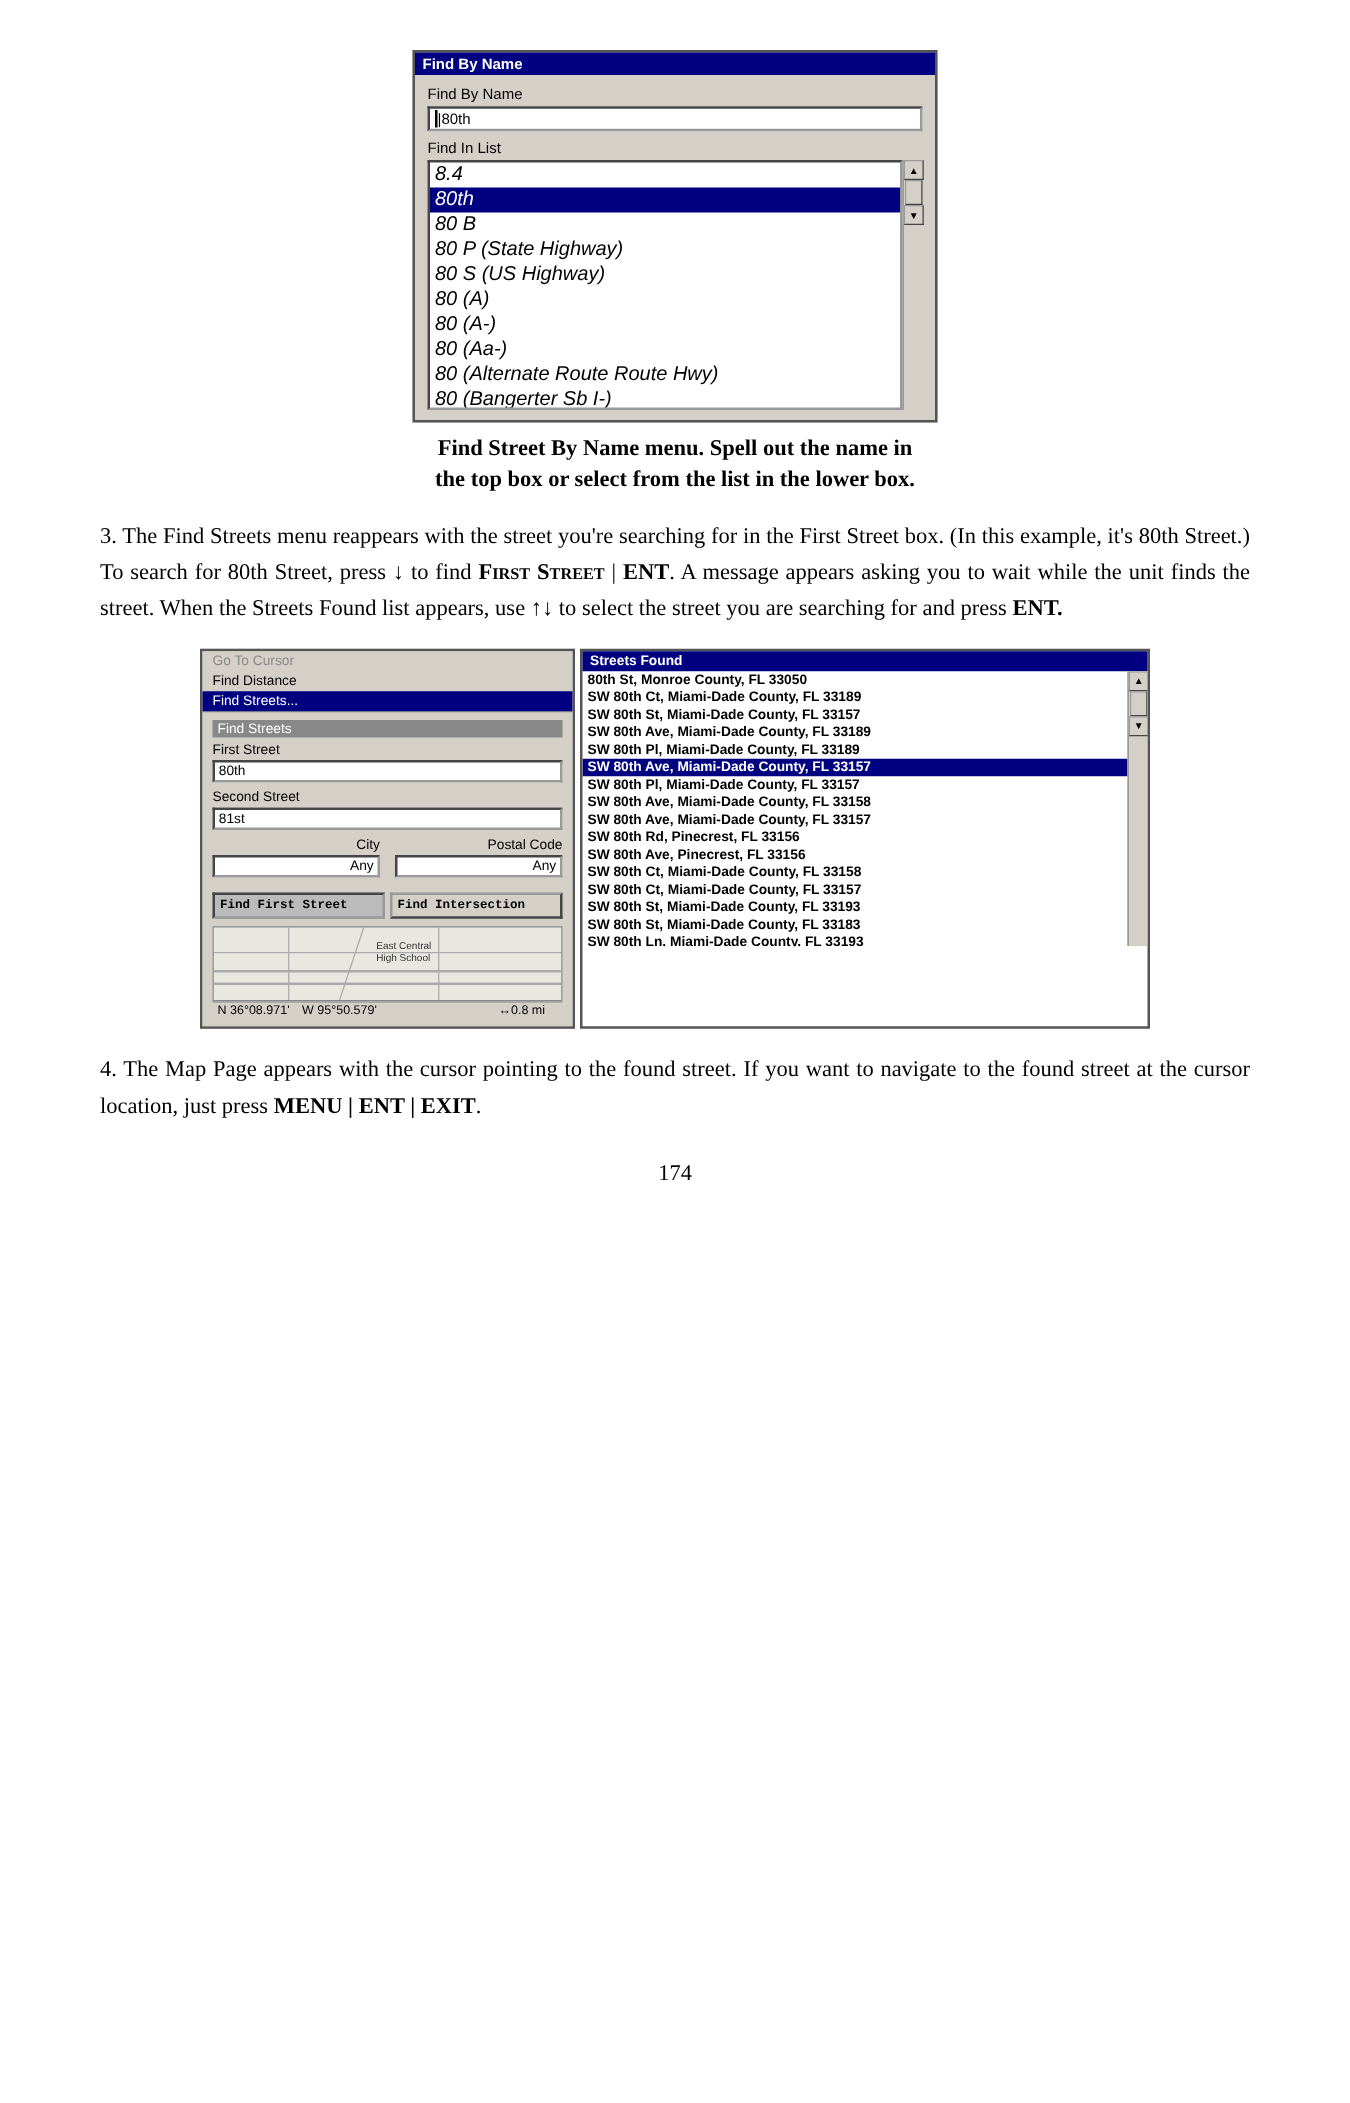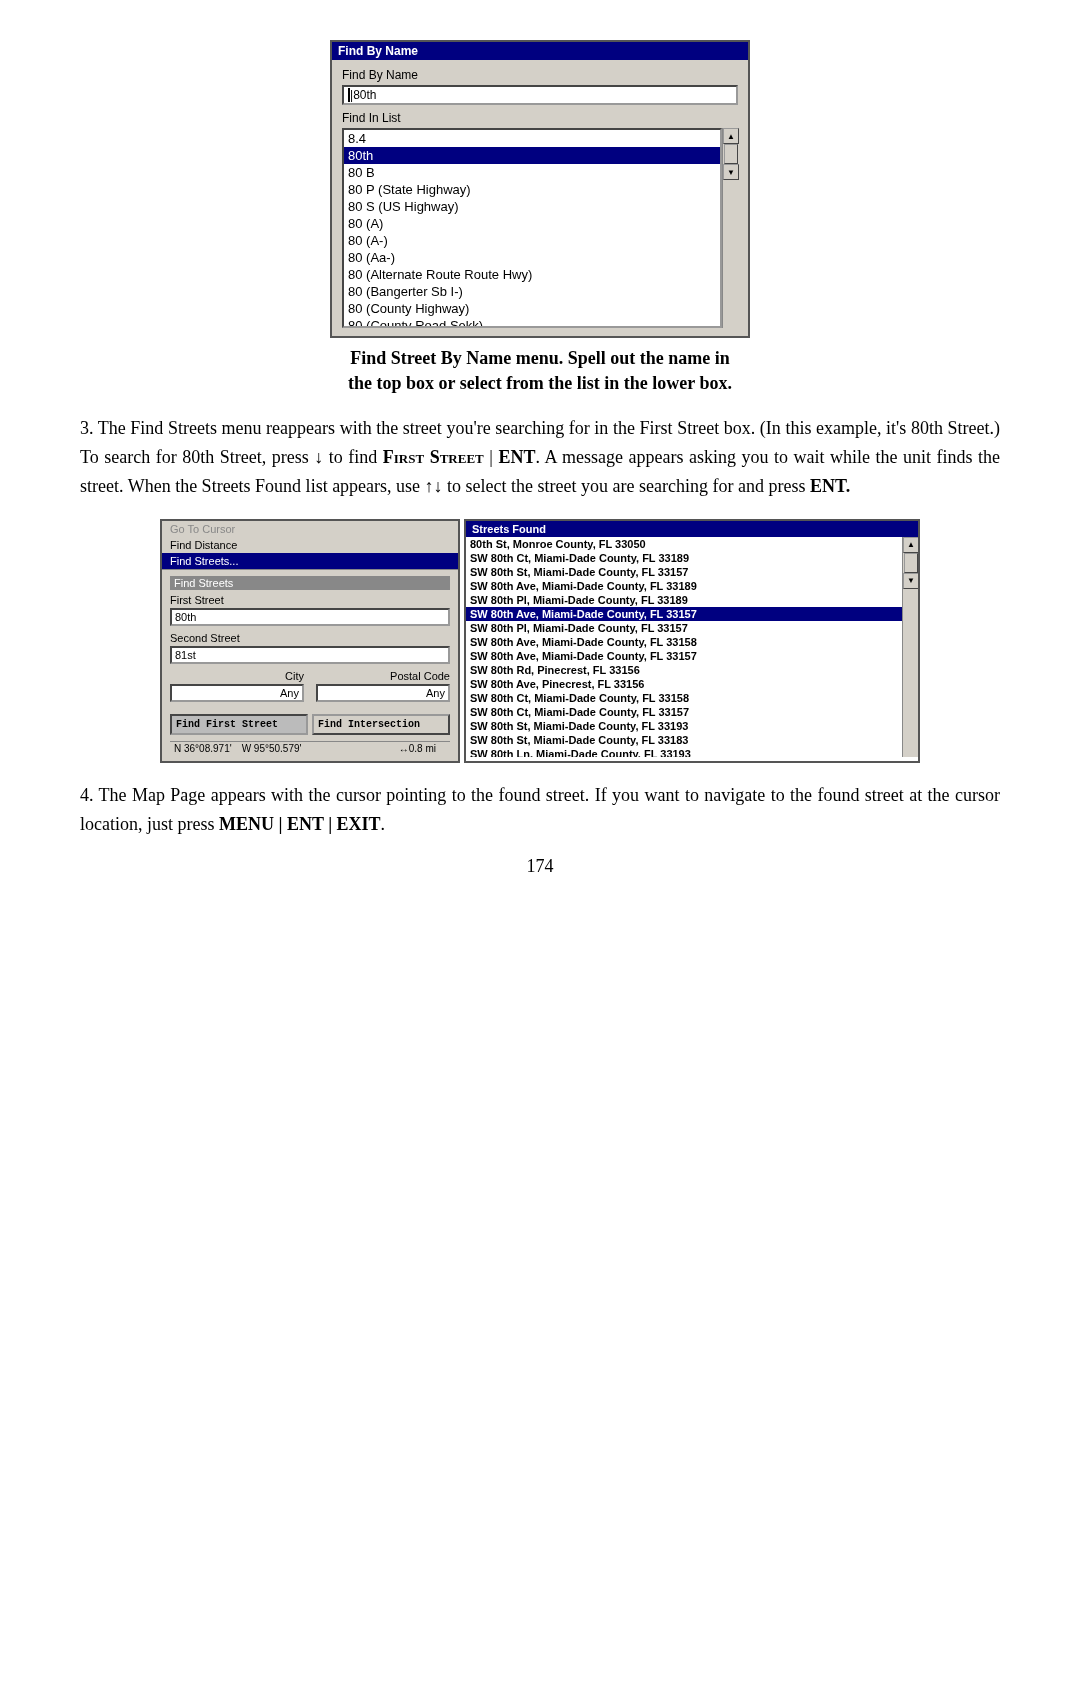--- a/index.html
+++ b/index.html
@@ -59,21 +59,22 @@
 
     .dialog-input .cursor {
       border-left: 2px solid #000;
     }
 
     .list-box {
       border: 2px inset #999;
       background: #ffffff;
       height: 200px;
       overflow: hidden;
-      font-size: 13px;
+      font-size: 16px;
+      font-style: italic;
     }
 
     .list-item {
       padding: 1px 4px;
       cursor: default;
     }
 
     .list-item.selected {
       background: #000080;
       color: #ffffff;
@@ -301,21 +302,21 @@
     }
 
     .street-item.selected {
       background: #000080;
       color: #fff;
     }
 
     
     .page-number {
       text-align: center;
-      margin-top: 18px;
+      margin-top: 30px;
       font-size: 18px;
     }
   </style>
 </head>
 <body>
 
 <div class="figure-top">
   <div class="dialog-box">
     <div class="dialog-titlebar">
       <span>Find By Name</span>
@@ -382,20 +383,33 @@
           </div>
           <div>
             <div class="field-label">Postal Code</div>
             <div class="text-input">Any</div>
           </div>
         </div>
         <div class="btn-row">
           <div class="dialog-btn active">Find First Street</div>
           <div class="dialog-btn">Find Intersection</div>
         </div>
+        <div class="map-preview">
+          <svg width="100%" height="60" style="position:absolute;top:0;left:0;">
+
+            <line x1="0" y1="35" x2="300" y2="35" stroke="#aaa" stroke-width="2"></line>
+            <line x1="0" y1="45" x2="300" y2="45" stroke="#aaa" stroke-width="2"></line>
+            <line x1="0" y1="20" x2="300" y2="20" stroke="#aaa" stroke-width="1"></line>
+            <line x1="60" y1="0" x2="60" y2="60" stroke="#aaa" stroke-width="1"></line>
+            <line x1="120" y1="0" x2="100" y2="60" stroke="#aaa" stroke-width="1"></line>
+            <line x1="180" y1="0" x2="180" y2="60" stroke="#aaa" stroke-width="1"></line>
+          </svg>
+          <span class="map-label-text" style="left:130px;top:10px;">East Central</span>
+          <span class="map-label-text" style="left:130px;top:20px;">High School</span>
+        </div>
         <div class="status-bar">
           <span class="status-item">N  36°08.971'</span>
           <span class="status-item">W  95°50.579'</span>
           <span style="margin-left:auto;">↔</span>
           <span class="status-item">0.8 mi</span>
         </div>
       </div>
     </div>
 
     <div class="streets-found-panel">

